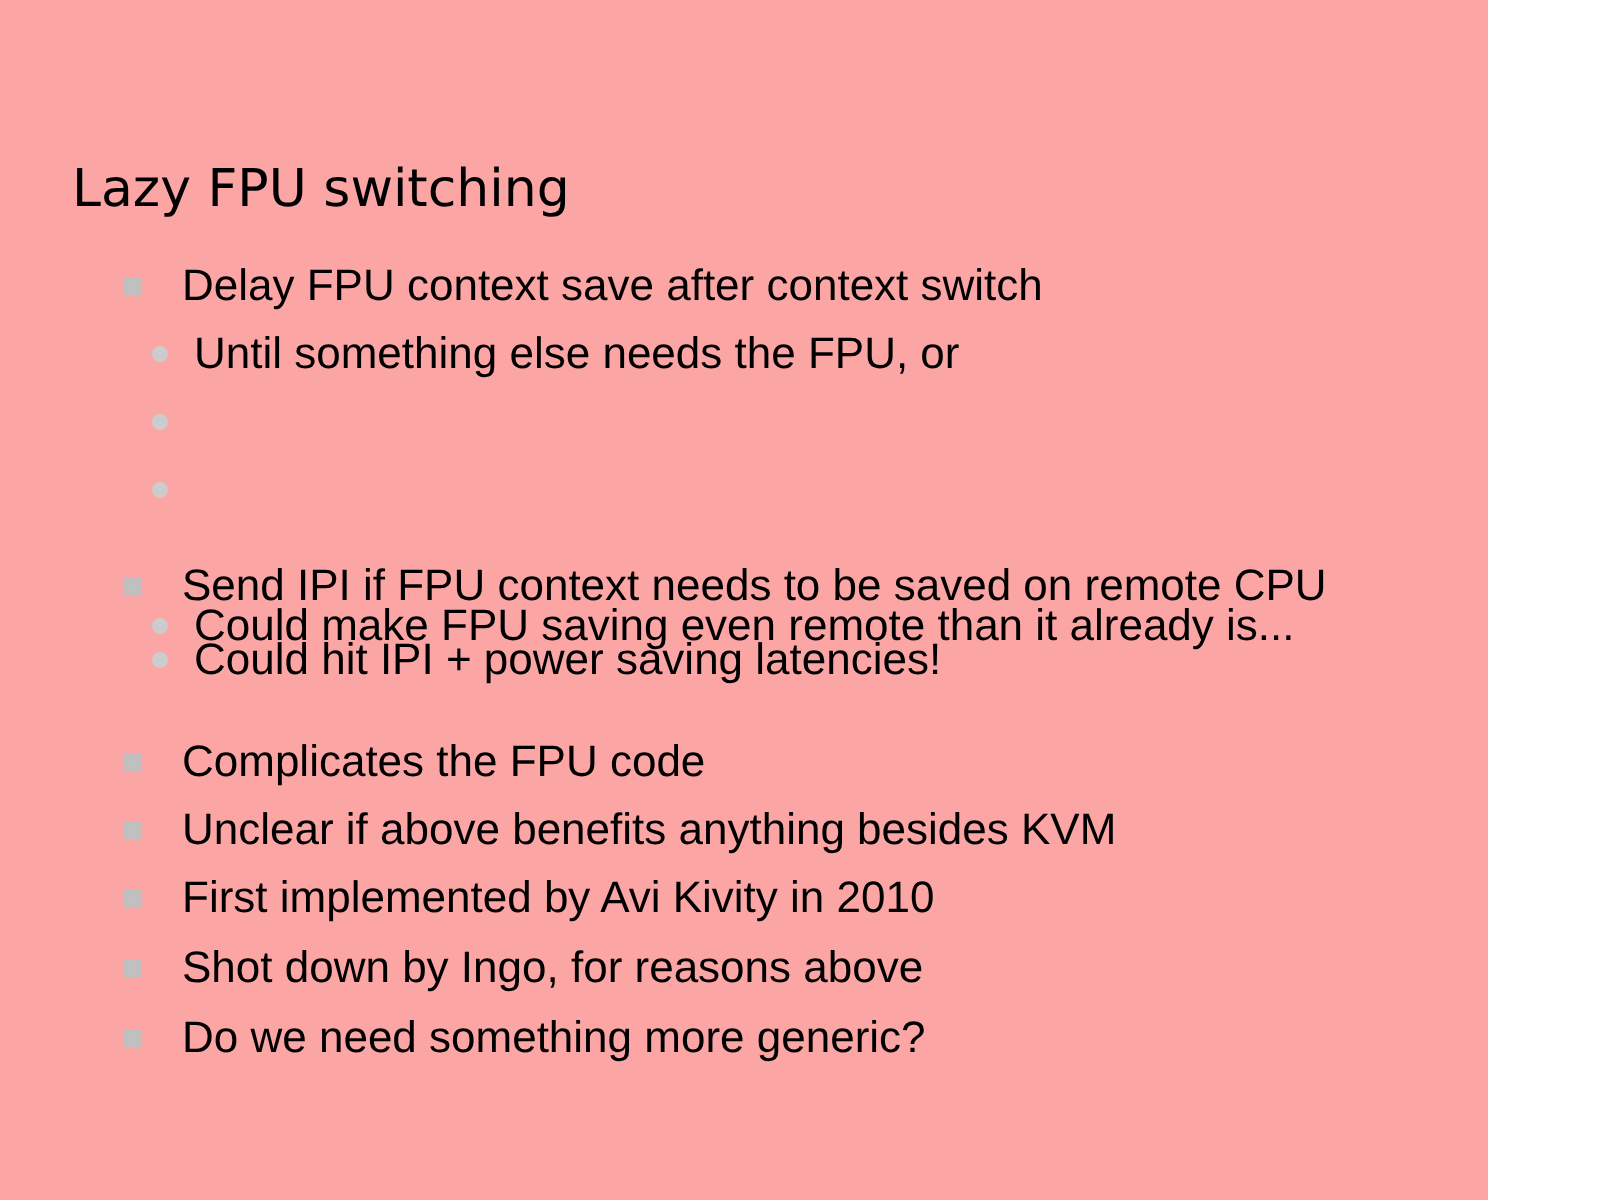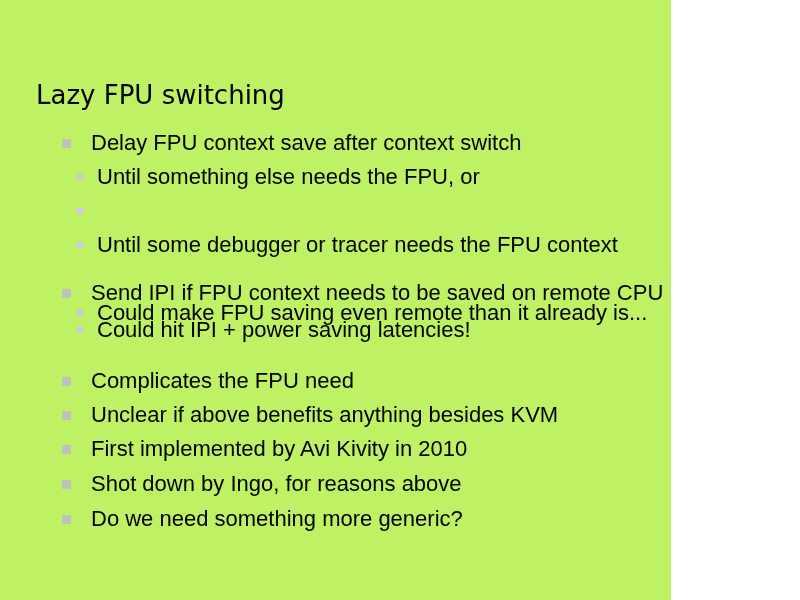--- a/index.html
+++ b/index.html
@@ -9,22 +9,22 @@
     }
     body {
       width: 800px;
       height: 600px;
       position: relative;
       overflow: hidden;
     }
     .slide {
       position: absolute;
       left: 0; top: 0;
-      width: 671px; height: 600px;
-      background: #bef264;
+      width: 744px; height: 600px;
+      background: #fca5a5;
     }
     .title {
       position: absolute;
       left: 36px;
       top: 80px;
       font-family: "DejaVu Sans", sans-serif;
       font-size: 26px;
       color: #000000;
       white-space: nowrap;
       letter-spacing: 0px;
@@ -78,37 +78,36 @@
     </div>
     <div class="item l2" style="top:160px">
       <span class="bullet-dot"></span>
       <span>Until something else needs the FPU, or</span>
     </div>
     <div class="item l2" style="top:194px">
       <span class="bullet-dot"></span>
     </div>
     <div class="item l2" style="top:228px">
       <span class="bullet-dot"></span>
-      <span>Until some debugger or tracer needs the FPU context</span>
     </div>
     <div class="item l1" style="top:276px">
       <span class="bullet-sq"></span>
       <span>Send IPI if FPU context needs to be saved on remote CPU</span>
     </div>
     <div class="item l2" style="top:296px">
       <span class="bullet-dot"></span>
       <span>Could make FPU saving even remote than it already is...</span>
     </div>
     <div class="item l2" style="top:313px">
       <span class="bullet-dot"></span>
       <span>Could hit IPI + power saving latencies!</span>
     </div>
     <div class="item l1" style="top:364px">
       <span class="bullet-sq"></span>
-      <span>Complicates the FPU need</span>
+      <span>Complicates the FPU code</span>
     </div>
     <div class="item l1" style="top:398px">
       <span class="bullet-sq"></span>
       <span>Unclear if above benefits anything besides KVM</span>
     </div>
     <div class="item l1" style="top:432px">
       <span class="bullet-sq"></span>
       <span>First implemented by Avi Kivity in 2010</span>
     </div>
     <div class="item l1" style="top:467px">

